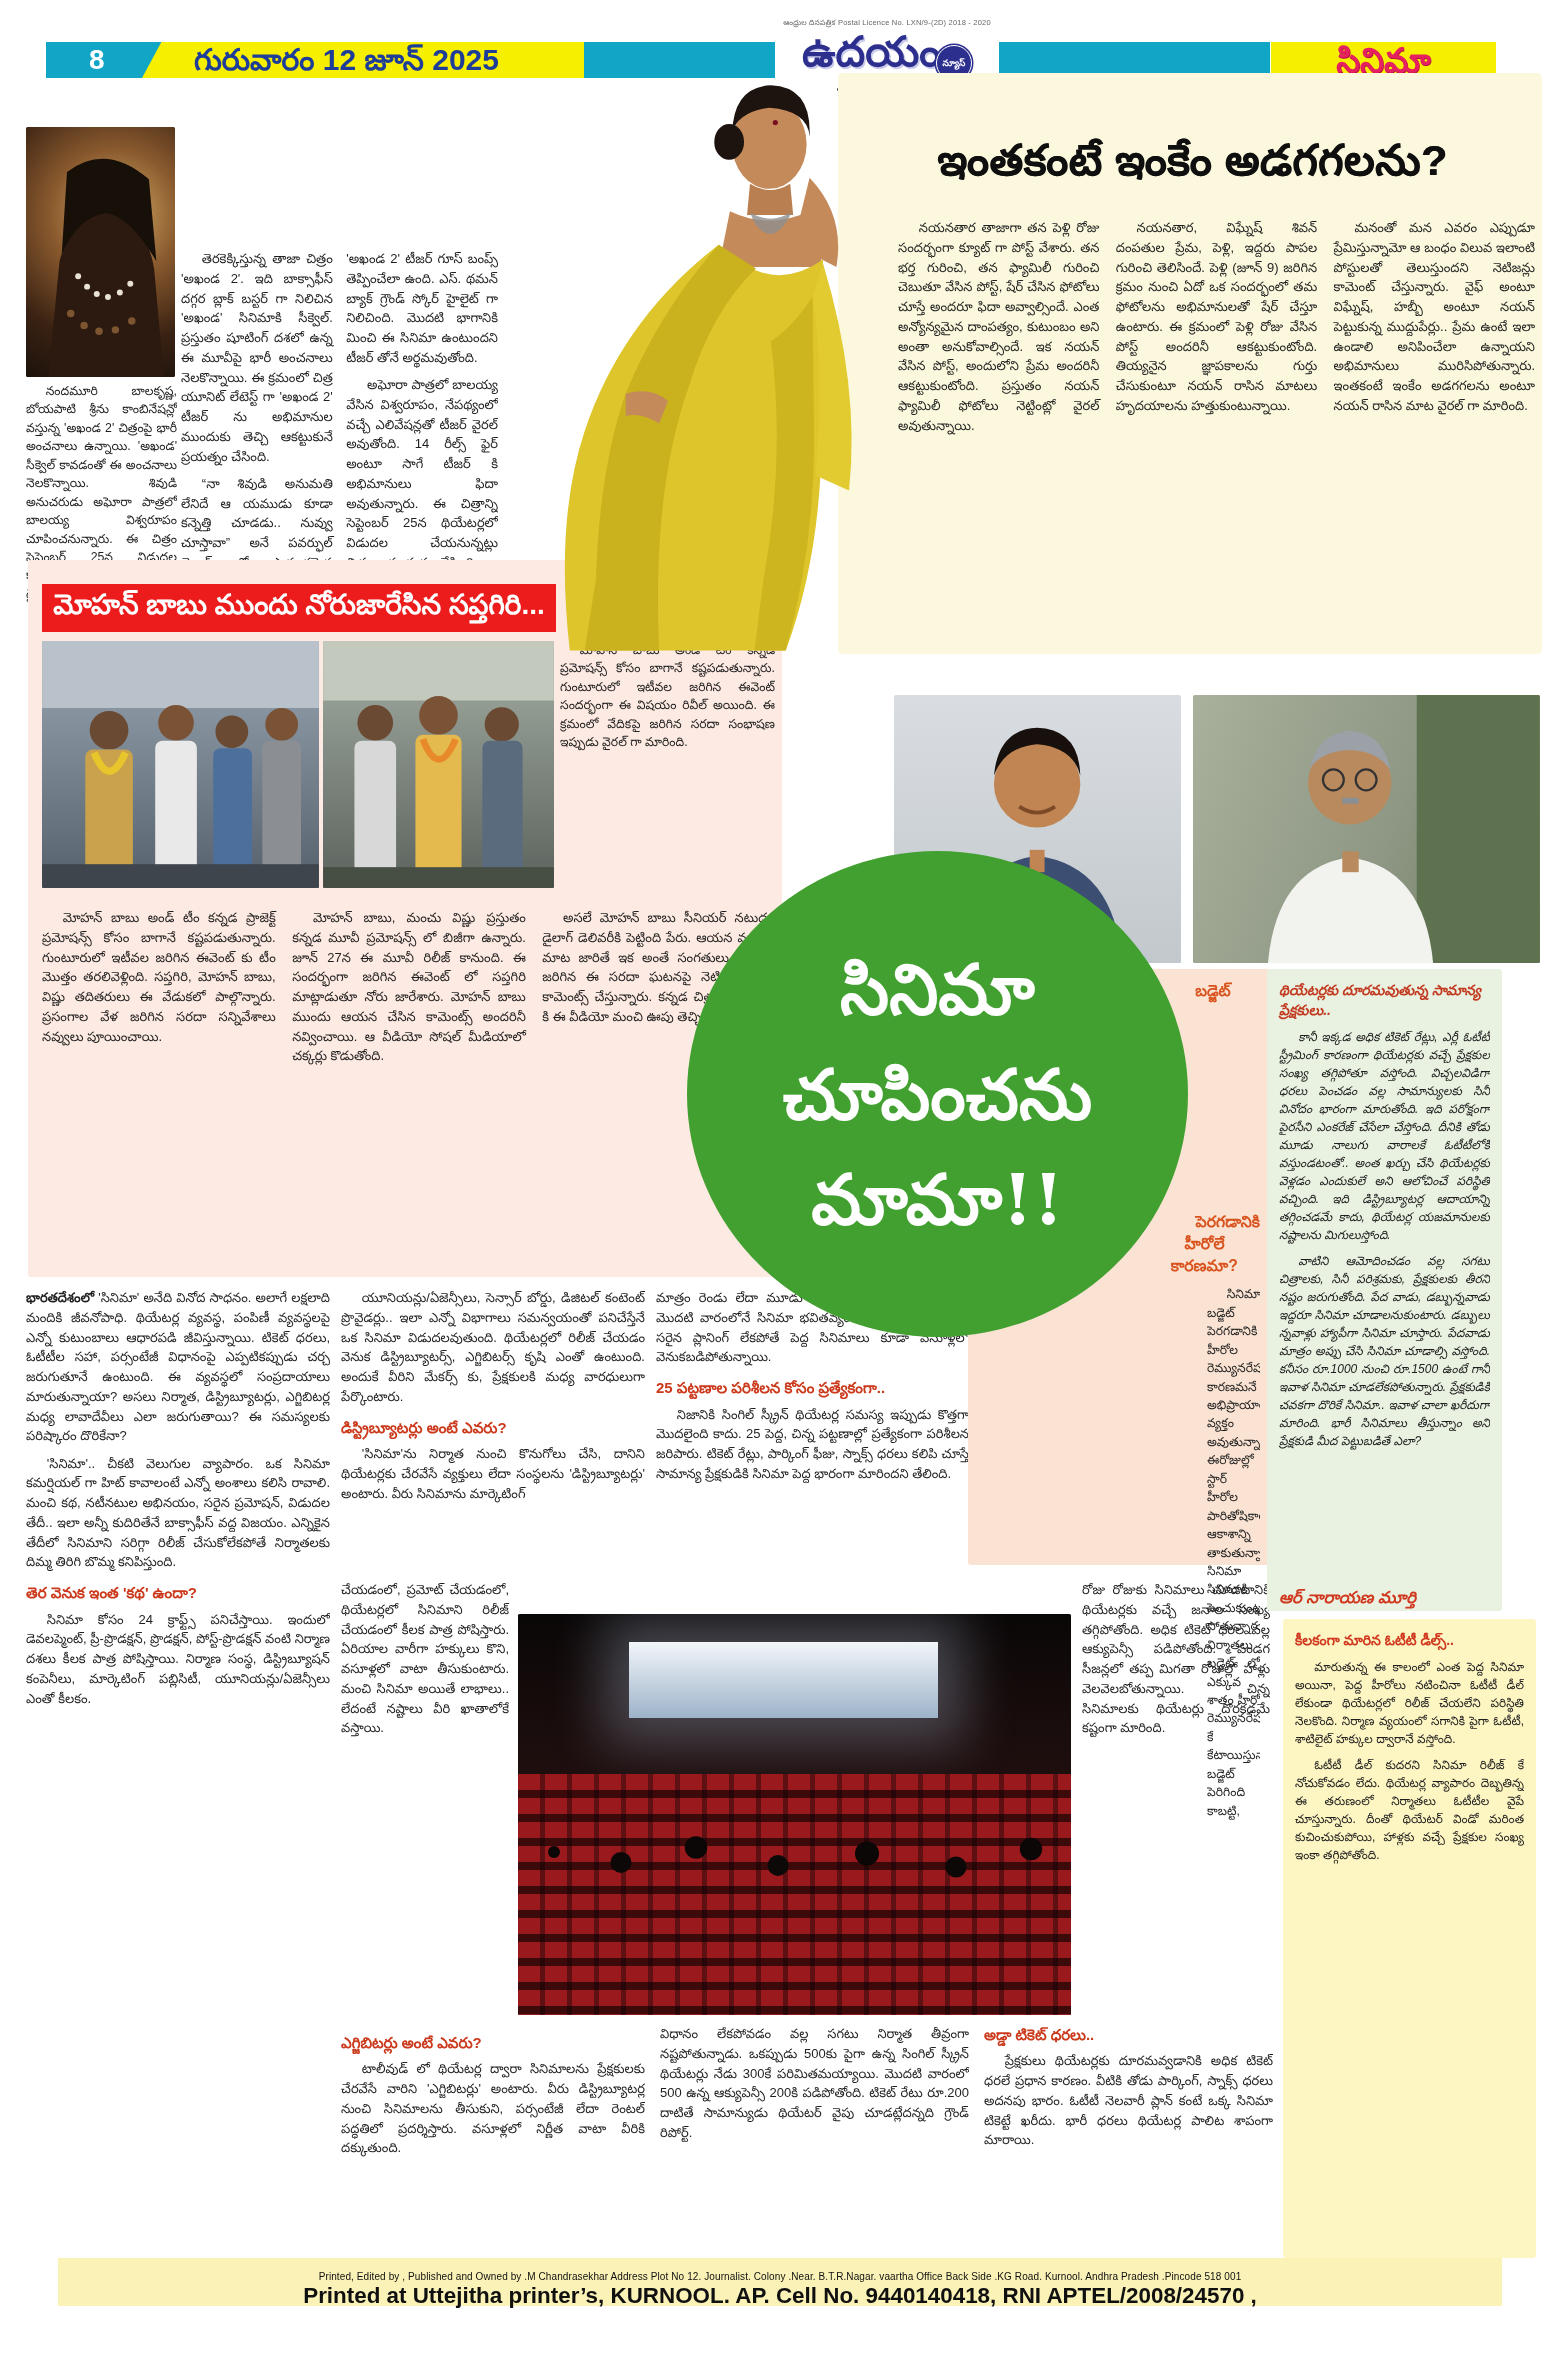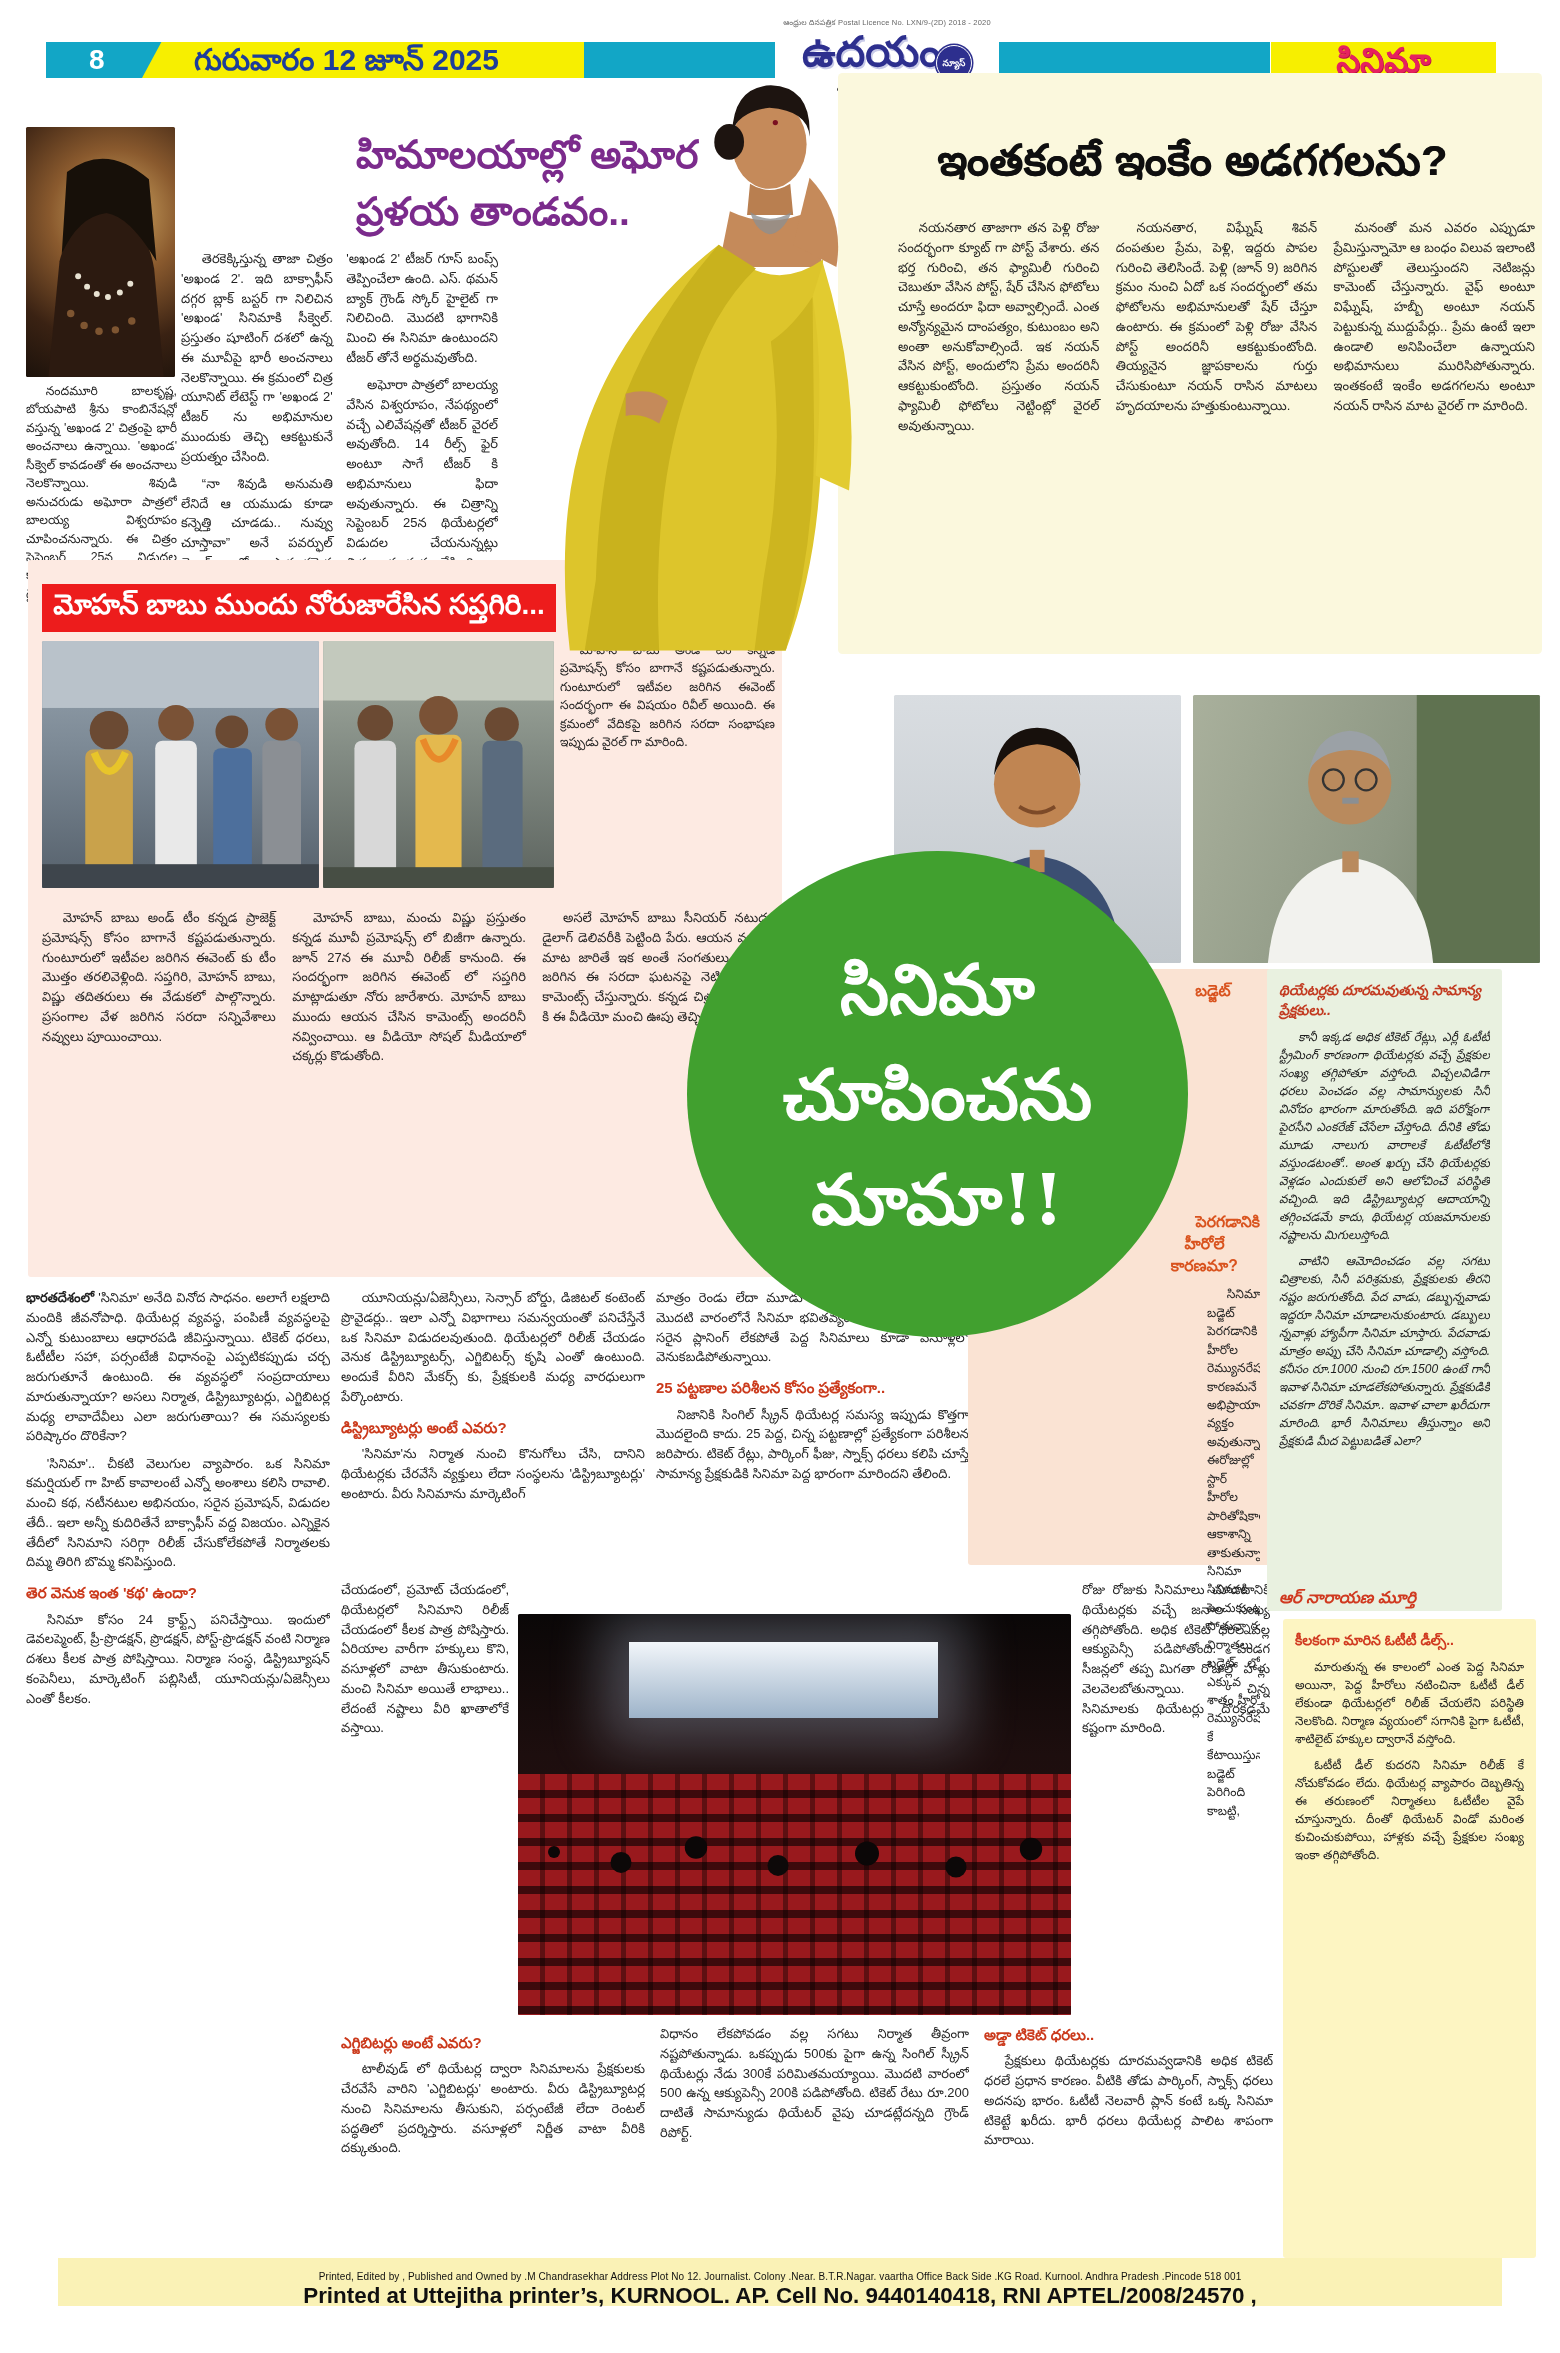--- a/index.html
+++ b/index.html
@@ -110,24 +110,20 @@
         <circle cx="110" cy="228" r="4" fill="#e8e2d2"></circle>
       <circle cx="126" cy="222" r="4" fill="#e8e2d2"></circle>
         <circle cx="140" cy="210" r="4" fill="#e8e2d2"></circle>
       <circle cx="60" cy="250" r="5" fill="#7e5531"></circle>
         <circle cx="78" cy="266" r="5" fill="#7e5531"></circle>
       <circle cx="98" cy="274" r="5" fill="#7e5531"></circle>
         <circle cx="120" cy="272" r="5" fill="#7e5531"></circle>
       <circle cx="142" cy="260" r="5" fill="#7e5531"></circle>
     </svg>
   </div>
-  <div class="abs hl-purple" style="left:356px;top:127px;width:425px;">
-    <div>హిమాలయాల్లో అఘోర</div>
-    <div>ప్రళయ తాండవం..</div>
-  </div>
   <div class="abs body-txt cols-2" style="left:181px;top:249px;width:317px;height:337px;">
     <p class="para">తెరకెక్కిస్తున్న తాజా చిత్రం 'అఖండ 2'. ఇది బాక్సాఫీస్ దగ్గర బ్లాక్ బస్టర్ గా నిలిచిన 'అఖండ' సినిమాకి సీక్వెల్. ప్రస్తుతం షూటింగ్ దశలో ఉన్న ఈ మూవీపై భారీ అంచనాలు నెలకొన్నాయి. ఈ క్రమంలో చిత్ర యూనిట్ లేటెస్ట్ గా 'అఖండ 2' టీజర్ ను అభిమానుల ముందుకు తెచ్చి ఆకట్టుకునే ప్రయత్నం చేసింది.</p>
     <p class="para">“నా శివుడి అనుమతి లేనిదే ఆ యముడు కూడా కన్నెత్తి చూడడు.. నువ్వు చూస్తావా” అనే పవర్ఫుల్ డైలాగ్ తో ప్రారంభమైన 'అఖండ 2' టీజర్ గూస్ బంప్స్ తెప్పించేలా ఉంది. ఎస్. థమన్ బ్యాక్ గ్రౌండ్ స్కోర్ హైలైట్ గా నిలిచింది. మొదటి భాగానికి మించి ఈ సినిమా ఉంటుందని టీజర్ తోనే అర్థమవుతోంది.</p>
     <p class="para">అఘోరా పాత్రలో బాలయ్య వేసిన విశ్వరూపం, నేపథ్యంలో వచ్చే ఎలివేషన్లతో టీజర్ వైరల్ అవుతోంది. 14 రీల్స్ ఫైర్ అంటూ సాగే టీజర్ కి అభిమానులు ఫిదా అవుతున్నారు. ఈ చిత్రాన్ని సెప్టెంబర్ 25న థియేటర్లలో విడుదల చేయనున్నట్లు చిత్రబృందం స్పష్టం చేసింది.</p>
   </div>
   <div class="abs body-sm" style="left:26px;top:382px;width:151px;height:220px;">
     <p class="para">నందమూరి బాలకృష్ణ, బోయపాటి శ్రీను కాంబినేషన్లో వస్తున్న 'అఖండ 2' చిత్రంపై భారీ అంచనాలు ఉన్నాయి. 'అఖండ' సీక్వెల్ కావడంతో ఈ అంచనాలు నెలకొన్నాయి. శివుడి అనుచరుడు అఘోరా పాత్రలో బాలయ్య విశ్వరూపం చూపించనున్నారు. ఈ చిత్రం సెప్టెంబర్ 25న విడుదల కానుంది. నందమూరి బాలకృష్ణ, డైరెక్టర్ బోయపాటి శ్రీను కాంబోలో వస్తున్న ఈ సినిమాపై అభిమానుల్లో ఆసక్తి నెలకొంది.</p>
   </div>
 
   <div class="abs panel-cream" style="left:838px;top:73px;width:704px;height:581px;"></div>

